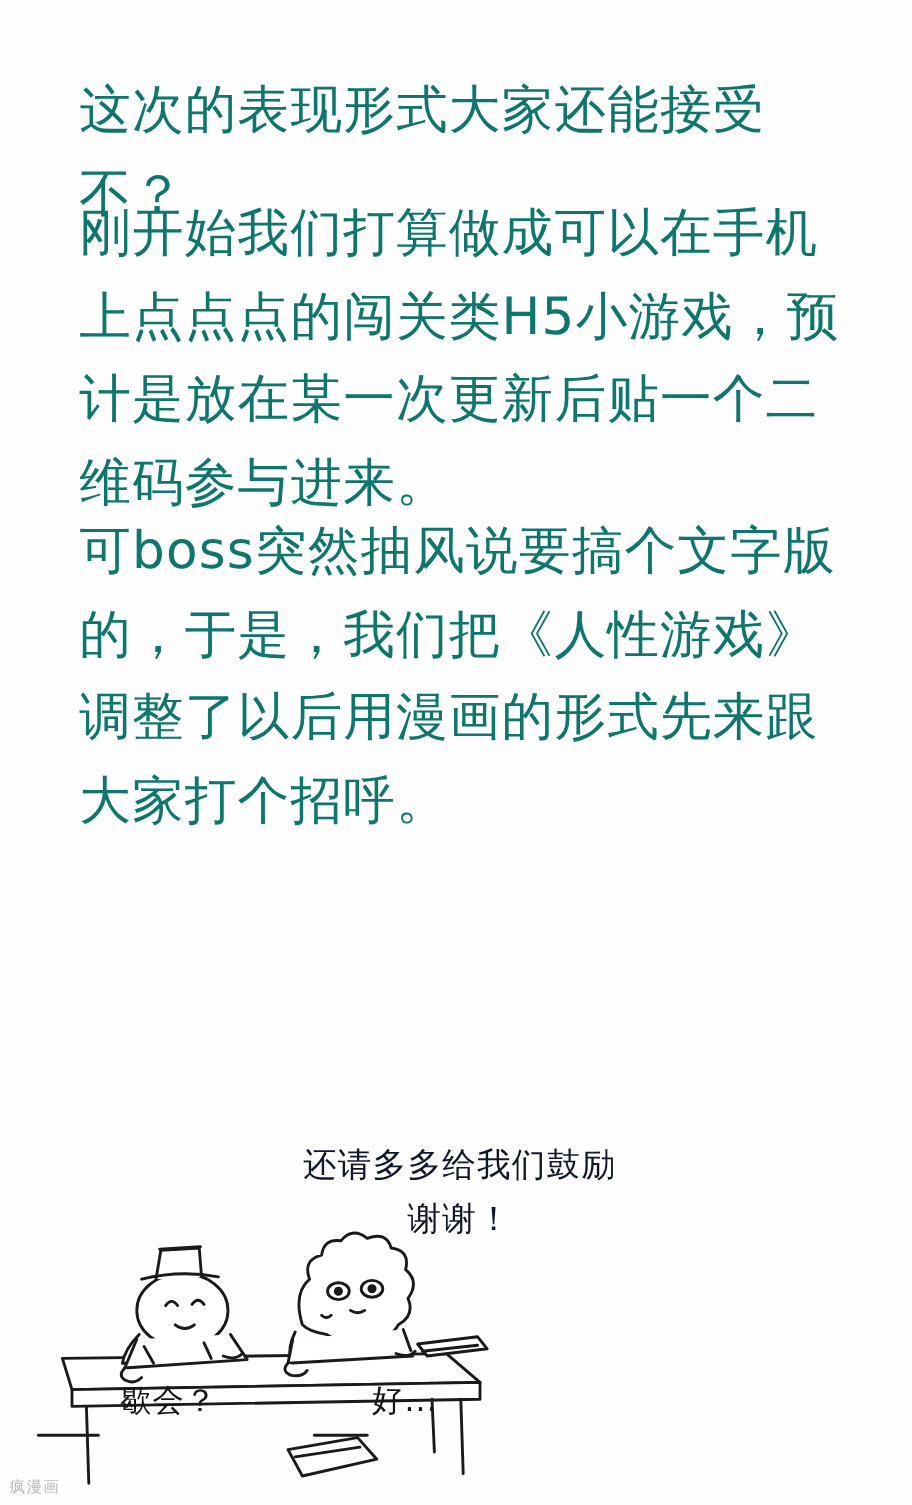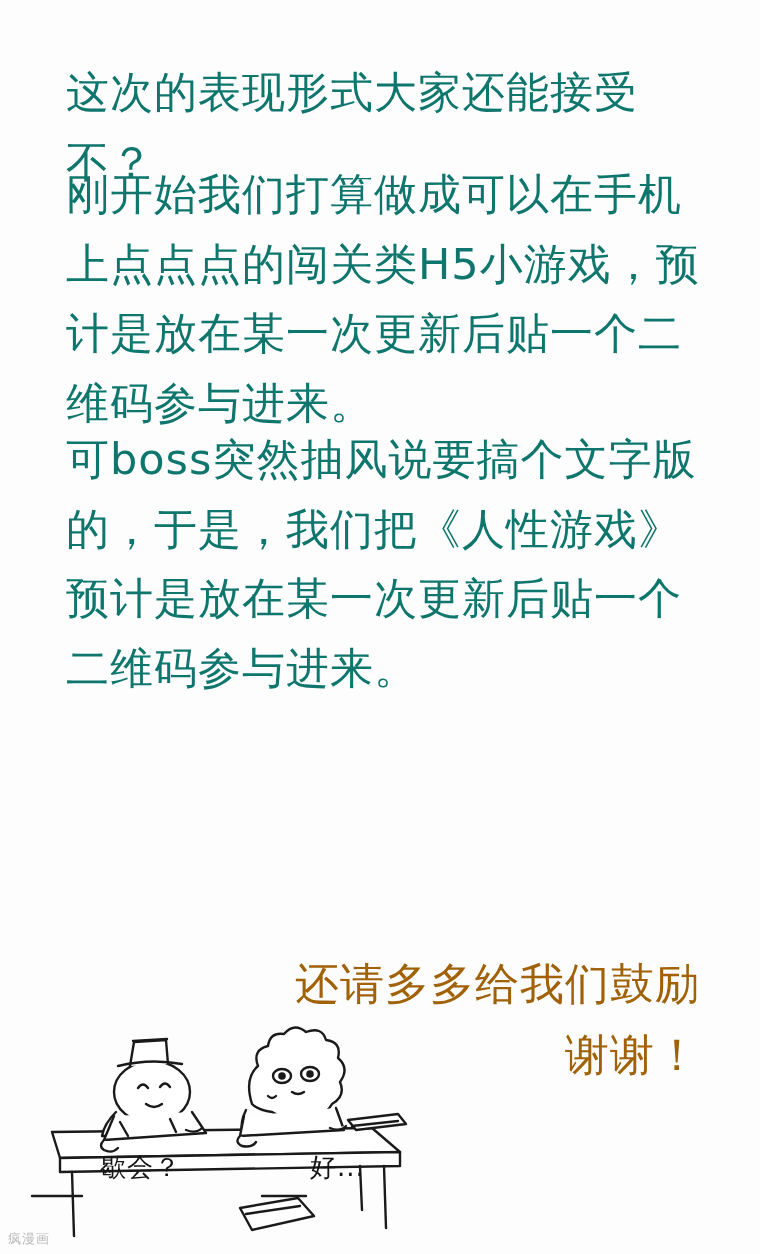--- a/index.html
+++ b/index.html
@@ -37,25 +37,25 @@
   .p1 { top: 58px; }
   .p2 { top: 160px; }
   .p3 { top: 425px; }
   .p4 { top: 682px; }
 
   .closing {
     position: absolute;
     left: 66px;
     right: 40px;
     top: 948px;
-    font-size: 44px;
+    font-size: 28px;
     line-height: 1.62;
     letter-spacing: 1px;
-    color: #a16207;
-    text-align: right;
+    color: #0f172a;
+    text-align: center;
     padding-right: 20px;
     white-space: pre-line;
   }
 
   
   .illustration {
     position: absolute;
     left: 0;
     top: 1000px;
     width: 760px;
@@ -91,21 +91,21 @@
     letter-spacing: 1px;
   }
 </style>
 </head>
 <body>
 
 <div class="page">
 
   <div class="text-block p1">这次的表现形式大家还能接受不？</div>
   <div class="text-block p2">刚开始我们打算做成可以在手机上点点点的闯关类H5小游戏，预计是放在某一次更新后贴一个二维码参与进来。</div>
-  <div class="text-block p3">可boss突然抽风说要搞个文字版的，于是，我们把《人性游戏》预计是放在某一次更新后贴一个二维码参与进来。</div>
+  <div class="text-block p3">可boss突然抽风说要搞个文字版的，于是，我们把《人性游戏》调整了以后用漫画的形式先来跟大家打个招呼。</div>
 
   <div class="closing">还请多多给我们鼓励
 谢谢！</div>
 
   <div class="illustration">
     <svg width="760" height="254" viewBox="0 0 760 254" xmlns="http://www.w3.org/2000/svg">
       <g fill="none" stroke="#1a1a1a" stroke-width="2.4" stroke-linecap="round" stroke-linejoin="round">
 
         <path d="M52 132 L372 128 L400 152 L60 158 Z" fill="#ffffff"></path>
 

